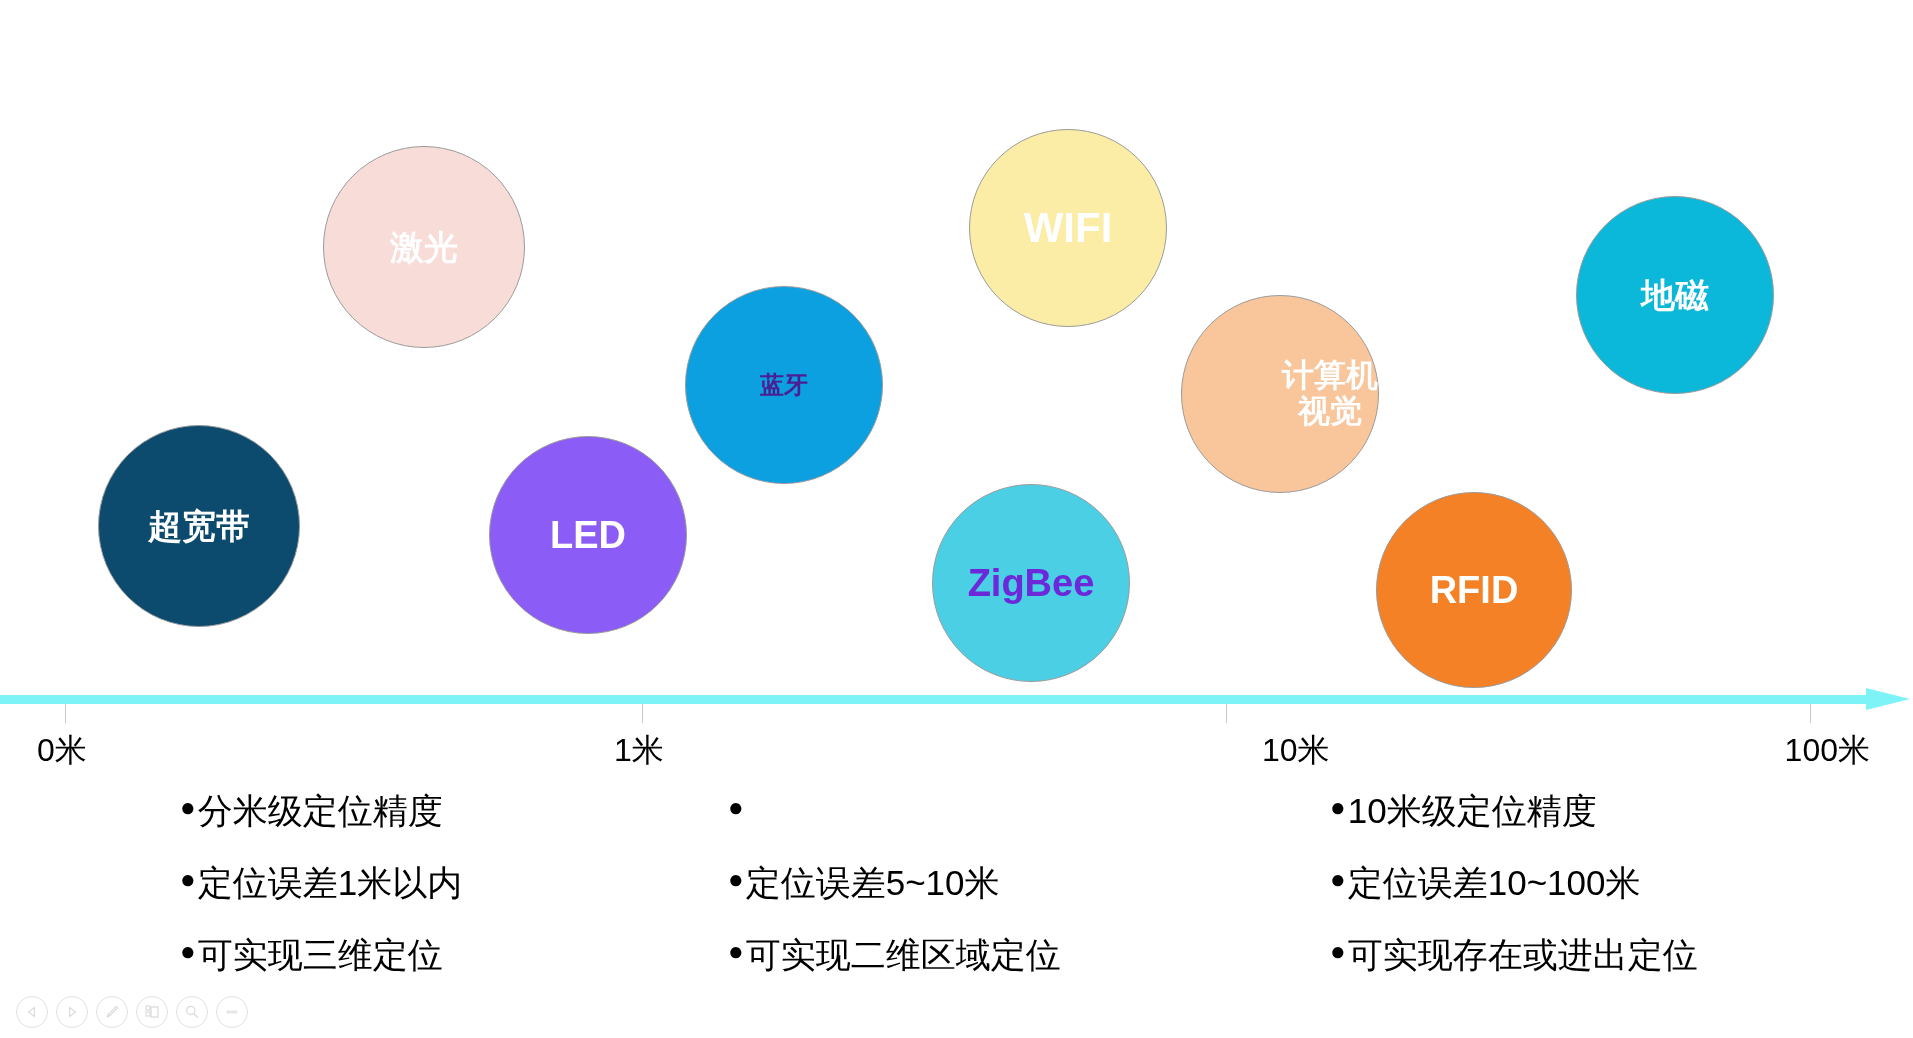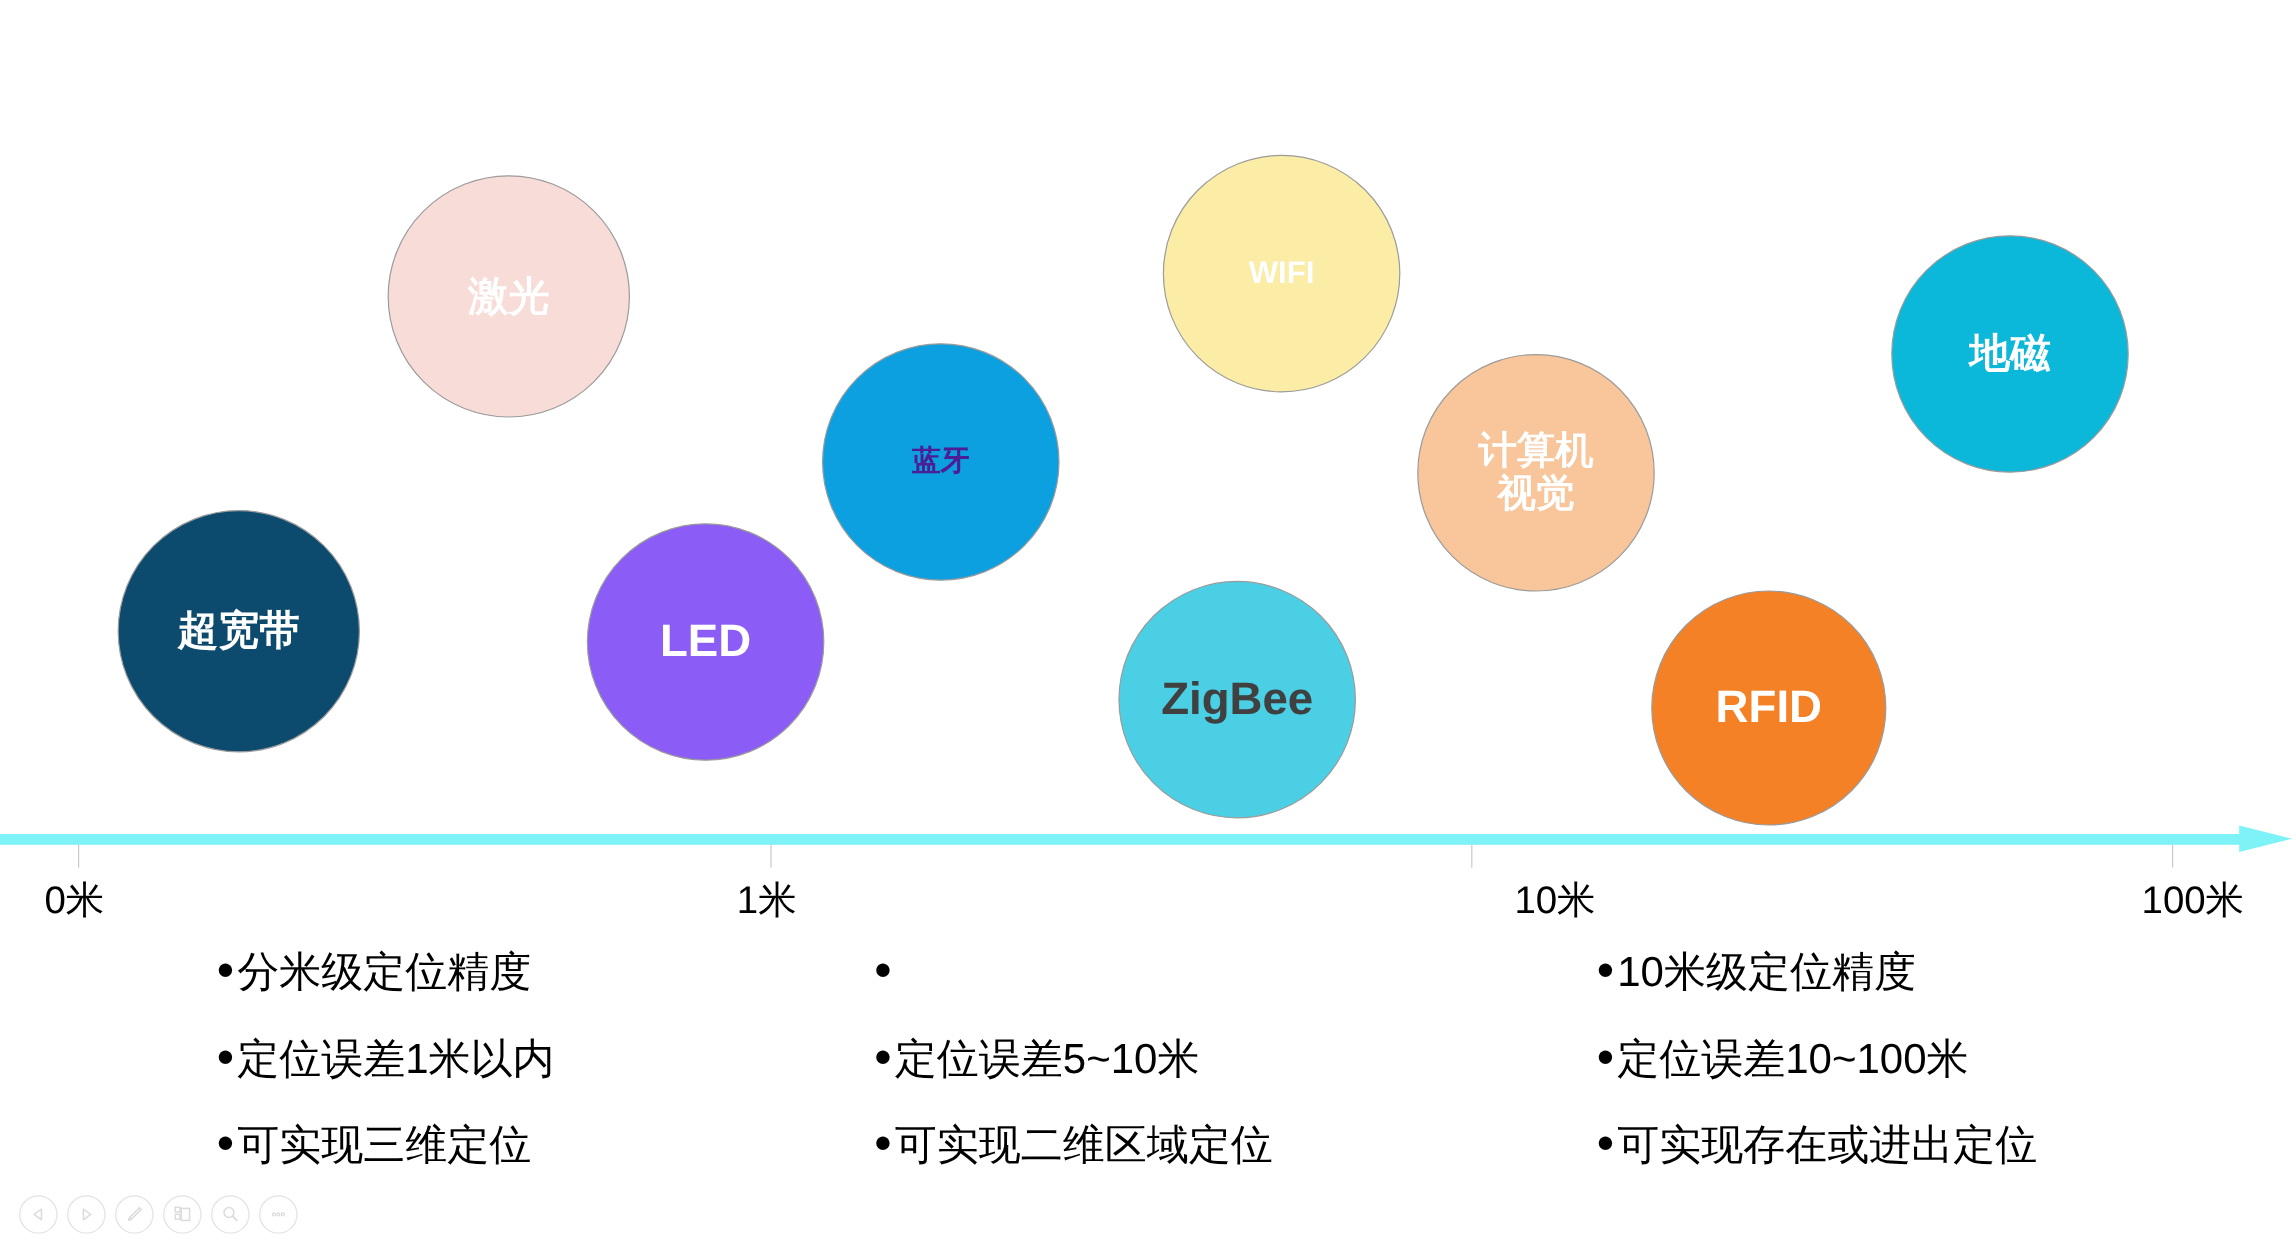--- a/index.html
+++ b/index.html
@@ -141,27 +141,27 @@
       </div>
       <div class="bubble" style="left: 323px; top: 146px; width: 202px; height: 202px; background: rgb(248, 220, 216); border-color: rgb(155, 155, 155); font-size: 34px; color: rgb(255, 255, 255);">
         <span class="label">激光</span>
       </div>
       <div class="bubble" style="left: 489px; top: 436px; width: 198px; height: 198px; background: #8b5cf6; border-color: rgb(155, 155, 155); font-size: 38px; color: rgb(255, 255, 255);">
         <span class="label">LED</span>
       </div>
       <div class="bubble" style="left: 685px; top: 286px; width: 198px; height: 198px; background: rgb(12, 160, 224); border-color: rgb(155, 155, 155); font-size: 24px; color: #4c1d95;">
         <span class="label">蓝牙</span>
       </div>
-      <div class="bubble" style="left: 932px; top: 484px; width: 198px; height: 198px; background: rgb(75, 207, 229); border-color: rgb(155, 155, 155); font-size: 38px; color: #404040;">
+      <div class="bubble" style="left: 932px; top: 484px; width: 198px; height: 198px; background: rgb(75, 207, 229); border-color: rgb(155, 155, 155); font-size: 38px; color: #6d28d9;">
         <span class="label">ZigBee</span>
       </div>
-      <div class="bubble" style="left: 969px; top: 129px; width: 198px; height: 198px; background: rgb(251, 237, 165); border-color: rgb(155, 155, 155); font-size: 26px; color: rgb(255, 255, 255);">
+      <div class="bubble" style="left: 969px; top: 129px; width: 198px; height: 198px; background: rgb(251, 237, 165); border-color: rgb(155, 155, 155); font-size: 42px; color: rgb(255, 255, 255);">
         <span class="label">WIFI</span>
       </div>
-      <div class="bubble" style="left: 1181px; top: 295px; width: 198px; height: 198px; background: rgb(248, 198, 154); border-color: rgb(155, 155, 155); font-size: 32px; color: rgb(255, 255, 255);">
+      <div class="bubble" style="left: 1181px; top: 295px; width: 198px; height: 198px; background: rgb(248, 198, 154); border-color: rgb(155, 155, 155); font-size: 32px; color: rgb(255, 255, 255); justify-content: flex-end;">
         <span class="label">计算机
 视觉</span>
       </div>
       <div class="bubble" style="left: 1376px; top: 492px; width: 196px; height: 196px; background: rgb(244, 129, 38); border-color: rgb(155, 155, 155); font-size: 38px; color: rgb(255, 255, 255);">
         <span class="label">RFID</span>
       </div>
       <div class="bubble" style="left: 1576px; top: 196px; width: 198px; height: 198px; background: rgb(12, 184, 217); border-color: rgb(155, 155, 155); font-size: 34px; color: rgb(255, 255, 255);">
         <span class="label">地磁</span>
       </div>
     </div>

